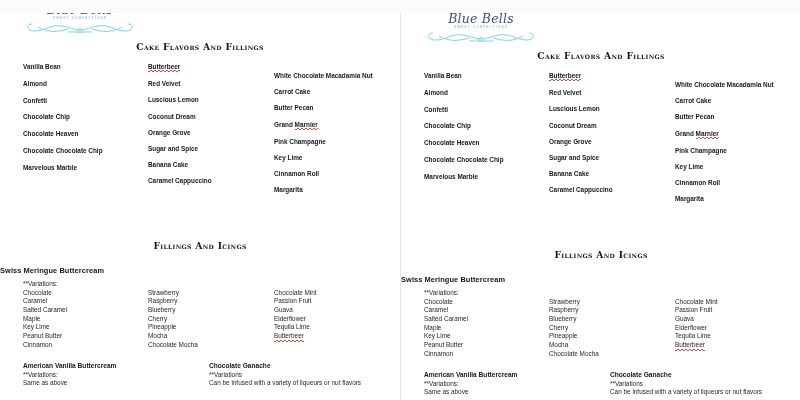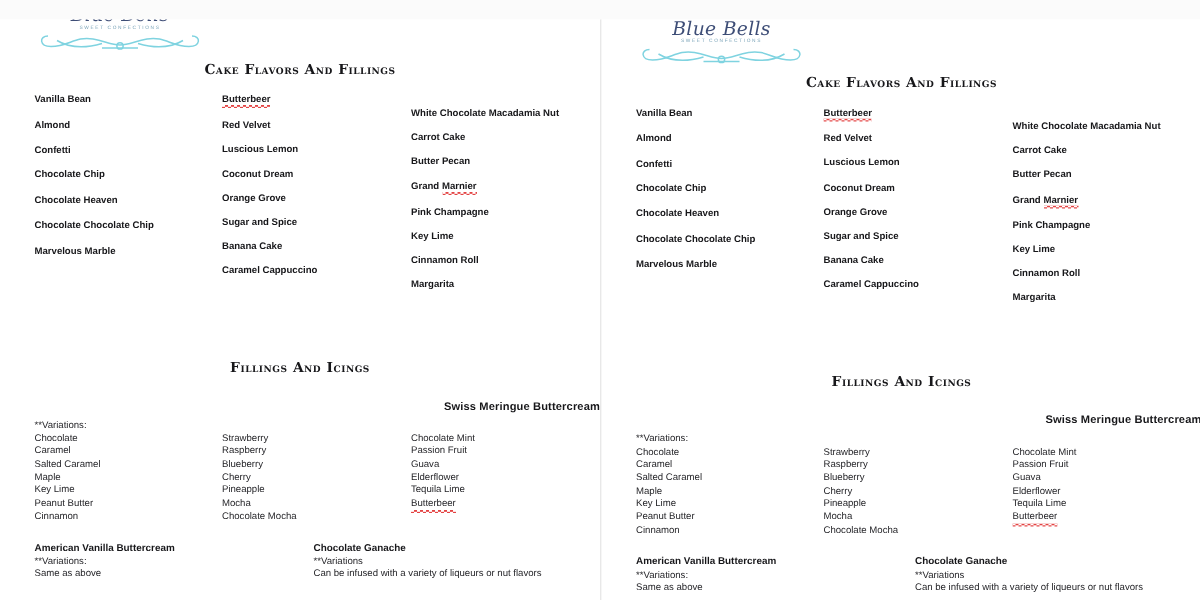--- a/index.html
+++ b/index.html
@@ -65,21 +65,21 @@
     font-family:"DejaVu Serif", serif;
     font-weight:bold;
     font-size:9.2px;
     letter-spacing:.35px;
     color:#17171a;
     font-variant:small-caps;
     text-transform:capitalize;
   }
 
   .sub-title {
-    text-align:right;
+    text-align:left;
     font-size:7.4px;
     font-weight:bold;
     color:#17171a;
     letter-spacing:.1px;
   }
 
   
   .cols { position:relative; }
   .col { position:absolute; top:0; }
   .flavor {

